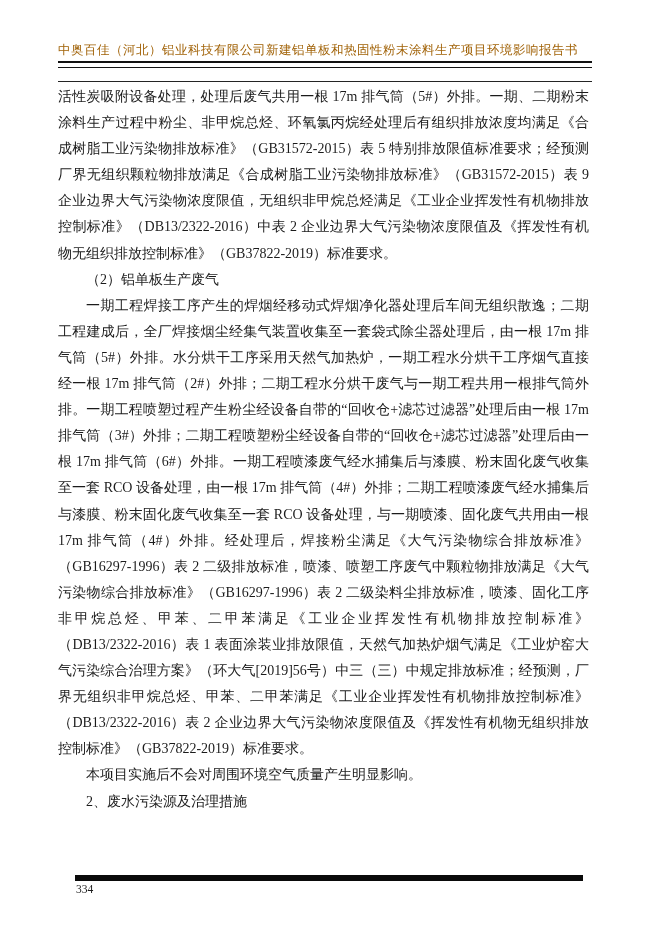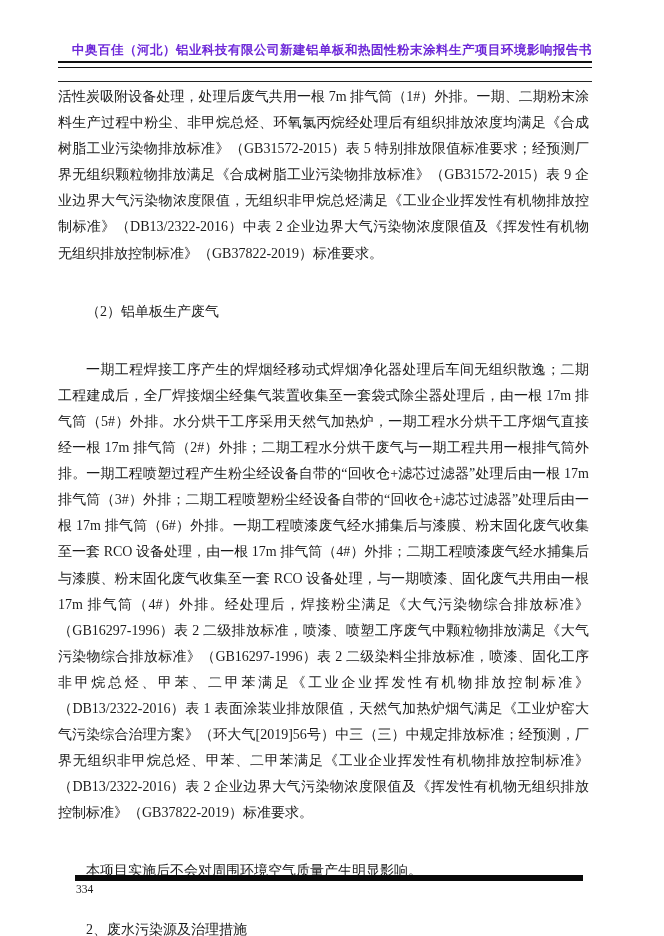--- a/index.html
+++ b/index.html
@@ -10,26 +10,26 @@
     background: #ffffff;
     overflow: hidden;
     font-family: "Liberation Serif", "DejaVu Serif", serif;
     color: #1b1b1b;
   }
   .header-title {
     position: absolute;
     top: 42px;
     left: 58px;
     width: 534px;
-    text-align: right;
+    text-align: left;
     font-size: 12.5px;
-    font-weight: bold;
+    font-weight: normal;
     letter-spacing: 0.5px;
     white-space: nowrap;
-    color: #6d28d9;
+    color: #a16207;
   }
   .double-rule {
     position: absolute;
     left: 58px;
     top: 61px;
     width: 534px;
     height: 7px;
     border-top: 2.8px solid #121212;
     border-bottom: 1.7px solid #121212;
     box-sizing: border-box;
@@ -46,21 +46,21 @@
     position: absolute;
     left: 58px;
     top: 84px;
     width: 531px;
     font-size: 14px;
     line-height: 26.1px;
     text-align: justify;
     color: #1b1b1b;
   }
   .body-text p { margin: 0; padding: 0; }
-  .body-text p.indent { text-indent: 2em; margin-top: 32px; }
+  .body-text p.indent { text-indent: 2em; }
   .footer-rule {
     position: absolute;
     left: 75px;
     top: 875px;
     width: 508px;
     height: 6px;
     background: #0a0a0a;
   }
   .page-number {
     position: absolute;
@@ -75,21 +75,21 @@
 
 <div class="page">
 
   <div class="header-title">中奥百佳（河北）铝业科技有限公司新建铝单板和热固性粉末涂料生产项目环境影响报告书</div>
 
   <div class="double-rule"></div>
 
   <div class="thin-rule"></div>
 
   <div class="body-text">
-    <p>活性炭吸附设备处理，处理后废气共用一根 7m 排气筒（1#）外排。一期、二期粉末涂料生产过程中粉尘、非甲烷总烃、环氧氯丙烷经处理后有组织排放浓度均满足《合成树脂工业污染物排放标准》（GB31572-2015）表 5 特别排放限值标准要求；经预测厂界无组织颗粒物排放满足《合成树脂工业污染物排放标准》（GB31572-2015）表 9 企业边界大气污染物浓度限值，无组织非甲烷总烃满足《工业企业挥发性有机物排放控制标准》（DB13/2322-2016）中表 2 企业边界大气污染物浓度限值及《挥发性有机物无组织排放控制标准》（GB37822-2019）标准要求。</p>
+    <p>活性炭吸附设备处理，处理后废气共用一根 17m 排气筒（5#）外排。一期、二期粉末涂料生产过程中粉尘、非甲烷总烃、环氧氯丙烷经处理后有组织排放浓度均满足《合成树脂工业污染物排放标准》（GB31572-2015）表 5 特别排放限值标准要求；经预测厂界无组织颗粒物排放满足《合成树脂工业污染物排放标准》（GB31572-2015）表 9 企业边界大气污染物浓度限值，无组织非甲烷总烃满足《工业企业挥发性有机物排放控制标准》（DB13/2322-2016）中表 2 企业边界大气污染物浓度限值及《挥发性有机物无组织排放控制标准》（GB37822-2019）标准要求。</p>
     <p class="indent">（2）铝单板生产废气</p>
     <p class="indent">一期工程焊接工序产生的焊烟经移动式焊烟净化器处理后车间无组织散逸；二期工程建成后，全厂焊接烟尘经集气装置收集至一套袋式除尘器处理后，由一根 17m 排气筒（5#）外排。水分烘干工序采用天然气加热炉，一期工程水分烘干工序烟气直接经一根 17m 排气筒（2#）外排；二期工程水分烘干废气与一期工程共用一根排气筒外排。一期工程喷塑过程产生粉尘经设备自带的“回收仓+滤芯过滤器”处理后由一根 17m 排气筒（3#）外排；二期工程喷塑粉尘经设备自带的“回收仓+滤芯过滤器”处理后由一根 17m 排气筒（6#）外排。一期工程喷漆废气经水捕集后与漆膜、粉末固化废气收集至一套 RCO 设备处理，由一根 17m 排气筒（4#）外排；二期工程喷漆废气经水捕集后与漆膜、粉末固化废气收集至一套 RCO 设备处理，与一期喷漆、固化废气共用由一根 17m 排气筒（4#）外排。经处理后，焊接粉尘满足《大气污染物综合排放标准》（GB16297-1996）表 2 二级排放标准，喷漆、喷塑工序废气中颗粒物排放满足《大气污染物综合排放标准》（GB16297-1996）表 2 二级染料尘排放标准，喷漆、固化工序非甲烷总烃、甲苯、二甲苯满足《工业企业挥发性有机物排放控制标准》（DB13/2322-2016）表 1 表面涂装业排放限值，天然气加热炉烟气满足《工业炉窑大气污染综合治理方案》（环大气[2019]56号）中三（三）中规定排放标准；经预测，厂界无组织非甲烷总烃、甲苯、二甲苯满足《工业企业挥发性有机物排放控制标准》（DB13/2322-2016）表 2 企业边界大气污染物浓度限值及《挥发性有机物无组织排放控制标准》（GB37822-2019）标准要求。</p>
     <p class="indent">本项目实施后不会对周围环境空气质量产生明显影响。</p>
     <p class="indent">2、废水污染源及治理措施</p>
   </div>
 
   <div class="footer-rule"></div>
 
   <div class="page-number">334</div>
 

